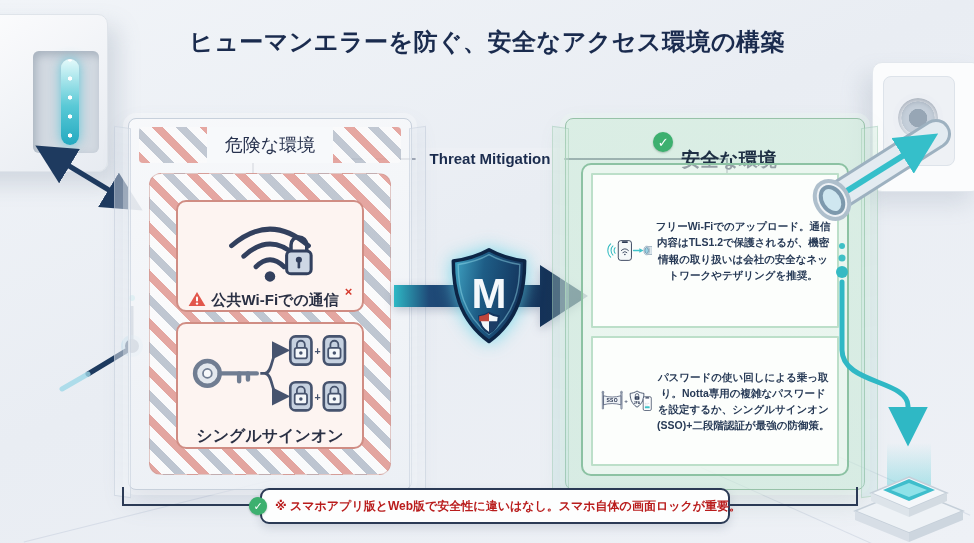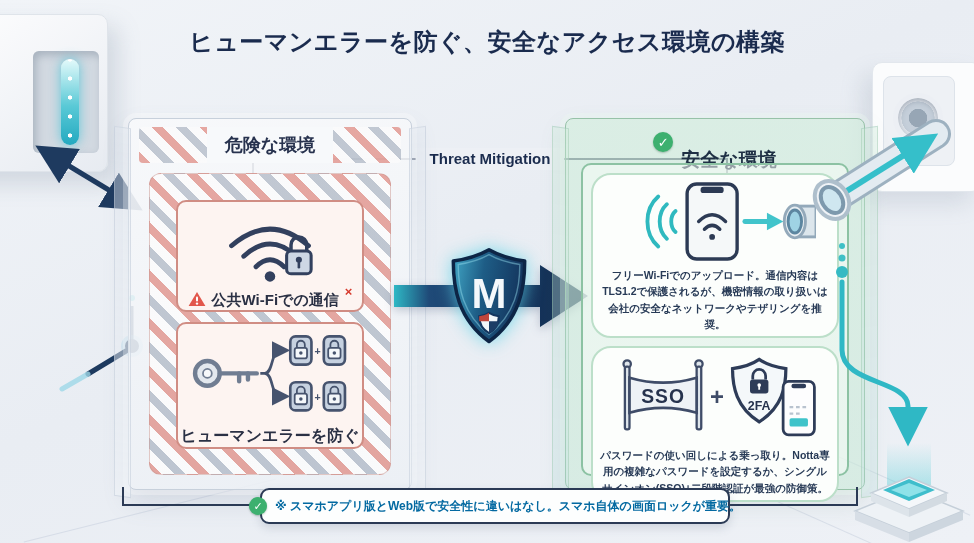--- a/index.html
+++ b/index.html
@@ -49,21 +49,21 @@
     background:linear-gradient(to bottom,rgba(226,232,240,.40),rgba(240,244,248,.55));
   }
   #danger-panel::before{left:-15px;transform:skewY(8deg);}
   #danger-panel::after{right:-15px;transform:skewY(-8deg);}
   .dp-header{
     position:absolute;top:8px;left:10px;right:10px;height:36px;
     border-radius:4px;text-align:center;overflow:hidden;
   }
   .dp-header .hdr-label{
     display:inline-block;background:#f7f9fb;padding:0 18px;line-height:36px;
-    font-size:18px;font-weight:700;color:#27324e;
+    font-size:18px;font-weight:400;color:#27324e;
   }
   .dp-frame{
     position:absolute;top:54px;left:20px;right:20px;bottom:14px;
     border-radius:12px;padding:26px;border:1px solid rgba(200,150,143,.5);
     display:flex;flex-direction:column;gap:10px;justify-content:space-between;
   }
   .dp-card{
     flex:1;background:#fdf4f1;border:2px solid #d08d84;border-radius:10px;
     display:flex;flex-direction:column;align-items:center;justify-content:center;gap:5px;
   }
@@ -88,41 +88,41 @@
     position:absolute;top:5px;left:0;right:0;height:36px;
     display:flex;align-items:center;justify-content:center;gap:8px;
   }
   .sp-title{font-size:19px;font-weight:800;color:#1e2f44;margin-top:36px;}
   .sp-frame{
     position:absolute;top:44px;left:15px;right:15px;bottom:13px;
     background:rgba(247,253,248,.55);border:2px solid #8cc2a3;border-radius:10px;
     padding:8px;display:flex;flex-direction:column;gap:8px;
   }
   .sp-card{
-    background:#fcfefc;border:2px solid #bcdfc9;border-radius:20px;
-    display:flex;flex-direction:column;align-items:center;justify-content:center;
+    background:#fcfefc;border:2px solid #bcdfc9;border-radius:1px;
+    display:flex;align-items:center;justify-content:center;
     gap:3px;padding:4px 6px;
   }
   .sp-card.upload{flex:1.22;} .sp-card.auth{flex:1;justify-content:center;}
   .sp-desc{
     font-size:10.5px;font-weight:700;color:#273a56;text-align:center;
     line-height:1.55;max-width:256px;
   }
   
   #threat-arrow{left:394px;top:260px;width:196px;height:72px;filter:drop-shadow(0 3px 5px rgba(30,50,90,.25));}
   #shield-logo{left:447px;top:244px;width:84px;height:104px;filter:drop-shadow(0 0 9px rgba(90,210,230,.8));}
   
   #footer-banner{
     left:260px;top:488px;width:470px;height:36px;border-radius:9px;
     background:#fdfefe;border:2px solid #2b3a55;
     display:flex;align-items:center;justify-content:center;gap:8px;
     box-shadow:0 4px 10px rgba(90,105,130,.2);
   }
   #footer-banner .check-circle{width:18px;height:18px;font-size:11px;}
-  .footer-text{font-size:12px;font-weight:800;color:#0369a1;white-space:nowrap;}
+  .footer-text{font-size:12px;font-weight:800;color:#b91c1c;white-space:nowrap;}
   .stub{background:#2b3a55;}
   
   #box-tl{
     left:-42px;top:14px;width:150px;height:158px;border-radius:10px;
     background:linear-gradient(145deg,#fdfdfe,#e7ebf1);
     border:1px solid #dfe4ea;box-shadow:10px 12px 22px rgba(125,140,160,.25);
   }
   #box-tl .opening{position:absolute;right:8px;top:36px;width:66px;height:102px;border-radius:6px;
     background:#d2d9e1;box-shadow:inset 3px 4px 8px rgba(90,105,125,.35);}
   #box-tl .teal-bar{position:absolute;right:28px;top:44px;width:18px;height:86px;border-radius:9px;
@@ -247,21 +247,21 @@
             <g fill="#46536e" stroke="none">
               <circle cx="130" cy="33" r="2"></circle>
                 <circle cx="168" cy="33" r="2"></circle>
               <circle cx="130" cy="85" r="2"></circle>
                 <circle cx="168" cy="85" r="2"></circle>
             </g>
             <text x="149" y="35" font-size="12" font-weight="bold" fill="#46536e" text-anchor="middle">+</text>
             <text x="149" y="87" font-size="12" font-weight="bold" fill="#46536e" text-anchor="middle">+</text>
           </g>
         </svg>
-        <div class="dp-label">ヒューマンエラーを防ぐ</div>
+        <div class="dp-label">シングルサインオン</div>
       </div>
 
     </div>
   </div>
 
   <svg id="threat-arrow" class="abs" viewBox="0 0 196 72">
     <defs>
       <linearGradient id="ag" x1="0" y1="0" x2="1" y2="0">
         <stop offset="0" stop-color="#2fb8c5"></stop>
         <stop offset=".18" stop-color="#1f4a78"></stop>

